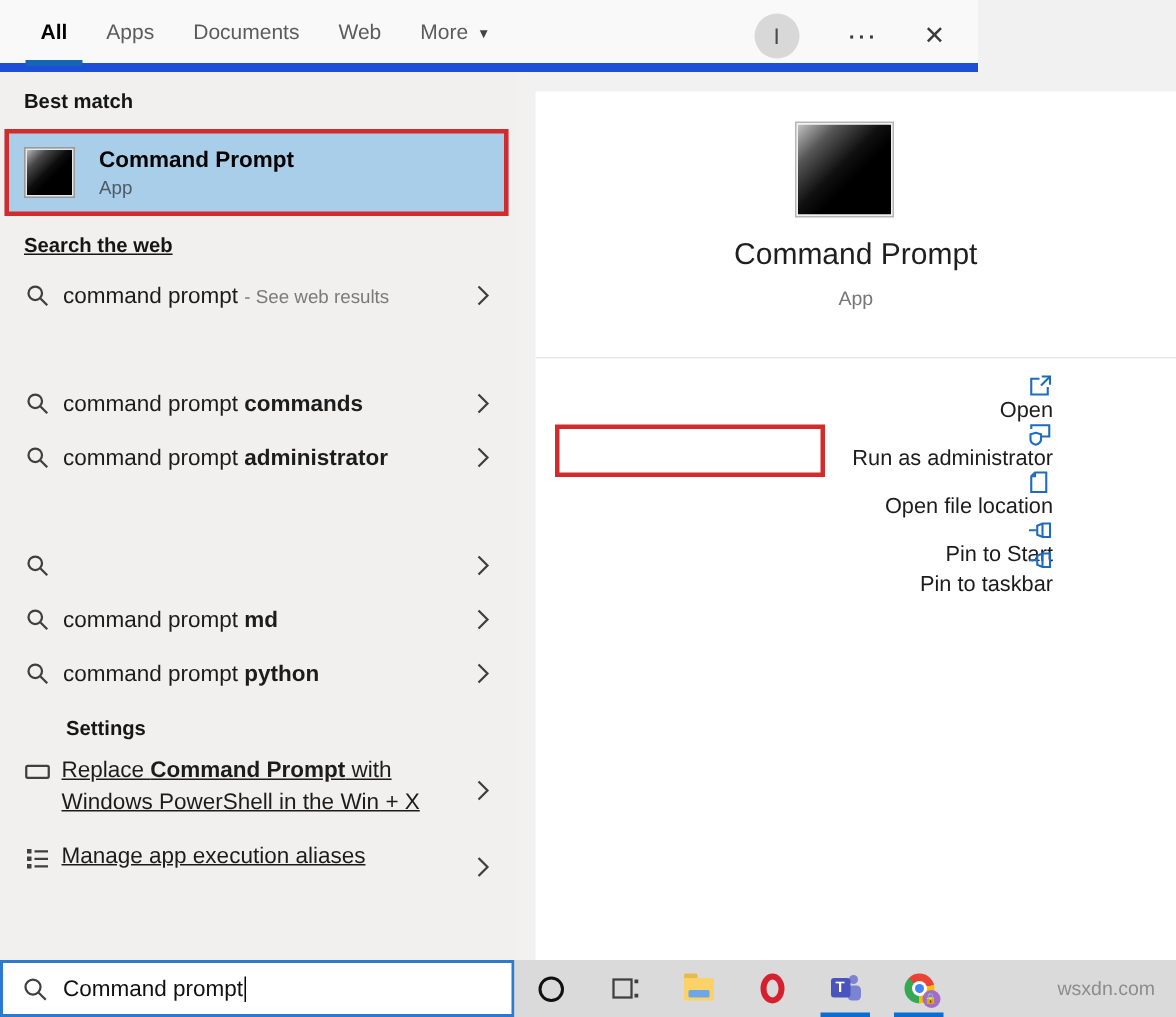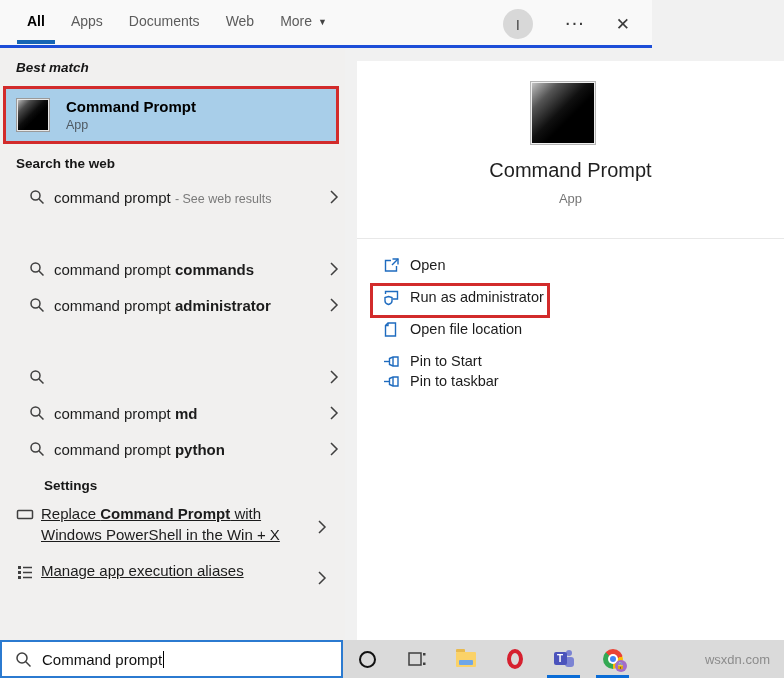--- a/index.html
+++ b/index.html
@@ -1,61 +1,61 @@
 <!DOCTYPE html>
 <html><head>
 <meta charset="utf-8">
 <style>
   * { margin:0; padding:0; box-sizing:border-box; }
   html,body { width:784px; height:678px; }
   body { font-family:"Liberation Sans","DejaVu Sans",sans-serif; background:#f1f1f1; position:relative; overflow:hidden; }
 
   
-  .header { position:absolute; top:0; left:0; width:652px; height:48px; background:#f9f9f9; border-bottom:3px solid #1d4ed8; }
+  .header { position:absolute; top:0; left:0; width:652px; height:48px; background:#f9f9f9; border-bottom:6px solid #1d4ed8; }
   .tabs { position:absolute; left:27px; top:13px; display:flex; align-items:center; }
   .tab { font-size:14px; color:#5c5c5c; margin-right:26px; cursor:pointer; position:relative; }
   .tab.active { color:#000; font-weight:700; }
   .tab-underline { position:absolute; left:17px; top:40px; width:38px; height:4px; background:#1565b4; }
   .more-caret { display:inline-block; margin-left:6px; font-size:9px; color:#444; transform:translateY(-1px); }
   .header-right { position:absolute; right:0; top:0; height:48px; display:flex; align-items:center; }
   .avatar { width:30px; height:30px; border-radius:50%; background:#d8d8d8; color:#4a4a4a; font-size:15px; display:flex; align-items:center; justify-content:center; margin-right:33px; }
   .ellipsis { color:#3b3b3b; font-size:14px; letter-spacing:2px; margin-right:30px; font-weight:700; }
   .close-x { color:#3b3b3b; font-size:17px; margin-right:22px; }
 
   
   .left-panel { position:absolute; top:48px; left:0; width:345px; height:592px; background:#f1f0ef; }
   .section-label { position:absolute; left:16px; font-size:13.5px; font-weight:700; color:#161616; }
-  .lbl-bestmatch { top:12px;font-style:italic; }
-  .lbl-searchweb { top:108px; }
+  .lbl-bestmatch { top:12px; }
+  .lbl-searchweb { top:108px;text-decoration:underline; }
   .lbl-settings  { top:430px;margin-left:28px; }
 
   .best-match { position:absolute; left:3px; top:38px; width:336px; height:58px; background:#a8cee9; border:3px solid #d22b2b; display:flex; align-items:center; padding-left:11px; cursor:pointer; }
   .cmd-icon-sm { width:32px; height:32px; background:linear-gradient(135deg,#bdbdbd 0%,#8f8f8f 8%,#4a4a4a 22%,#0d0d0d 46%,#000 60%); border:1px solid #e8e8e8; outline:1px solid #9a9a9a; }
   .bm-text { margin-left:17px; }
   .bm-title { font-size:15px; font-weight:700; color:#000; }
   .bm-sub { font-size:12.5px; color:#4f5a63; margin-top:3px; }
 
-  .sug-row { position:absolute; left:12px; width:345px; height:36px; display:flex; align-items:center; cursor:pointer; }
+  .sug-row { position:absolute; left:0; width:345px; height:36px; display:flex; align-items:center; cursor:pointer; }
   .mag-wrap { width:16px; height:16px; margin-left:17px; flex:0 0 auto; }
   .sug-text { margin-left:9px; font-size:15px; color:#1c1c1c; white-space:nowrap; }
   .sug-text b { font-weight:700; }
   .sug-note { font-size:12.5px; color:#7a7a7a; }
   .chev { position:absolute; right:18px; top:50%; transform:translateY(-50%); width:10px; height:14px; }
 
   .set-row { position:absolute; left:0; width:345px; display:flex; cursor:pointer; }
   .set-icon { width:18px; height:18px; margin-left:16px; margin-top:3px; flex:0 0 auto; }
   .set-text { margin-left:7px; font-size:15px; color:#1c1c1c; line-height:21px; width:250px;text-decoration:underline; }
 
   
   .right-card { position:absolute; left:357px; top:61px; width:427px; height:579px; background:#ffffff; }
   .cmd-icon-lg { position:absolute; left:174px; top:21px; width:64px; height:62px; background:linear-gradient(135deg,#c4c4c4 0%,#9a9a9a 8%,#555 22%,#101010 46%,#000 60%); border:1px solid #f0f0f0; outline:1px solid #b5b5b5; }
   .app-title { position:absolute; top:98px; width:100%; text-align:center; font-size:20px; color:#1f1f1f; }
   .app-sub { position:absolute; top:130px; width:100%; text-align:center; font-size:13px; color:#767676; }
   .card-divider { position:absolute; top:177px; left:0; width:427px; height:1px; background:#e8e8e8; }
-  .action-row { position:absolute; left:0; width:345px; height:32px; display:flex; align-items:center; cursor:pointer; }
+  .action-row { position:absolute; left:0; width:345px; height:32px; display:flex; align-items:flex-end; cursor:pointer;flex-direction:column; }
   .act-icon { width:17px; height:17px; margin-left:26px; flex:0 0 auto; }
   .act-label { margin-left:10px; font-size:14.5px; color:#1c1c1c; }
   .red-box-run { position:absolute; left:13px; top:222px; width:180px; height:35px; border:3px solid #d22b2b; pointer-events:none; }
 
   
   .search-bar { position:absolute; left:0; top:640px; width:343px; height:38px; background:#fff; border:2px solid #2b7ad0; display:flex; align-items:center; }
   .search-mag { width:17px; height:17px; margin-left:13px; flex:0 0 auto; }
   .search-value { margin-left:10px; font-size:15px; color:#111; }
   .caret { display:inline-block; width:1px; height:17px; background:#000; vertical-align:text-bottom; margin-left:1px; }
 

